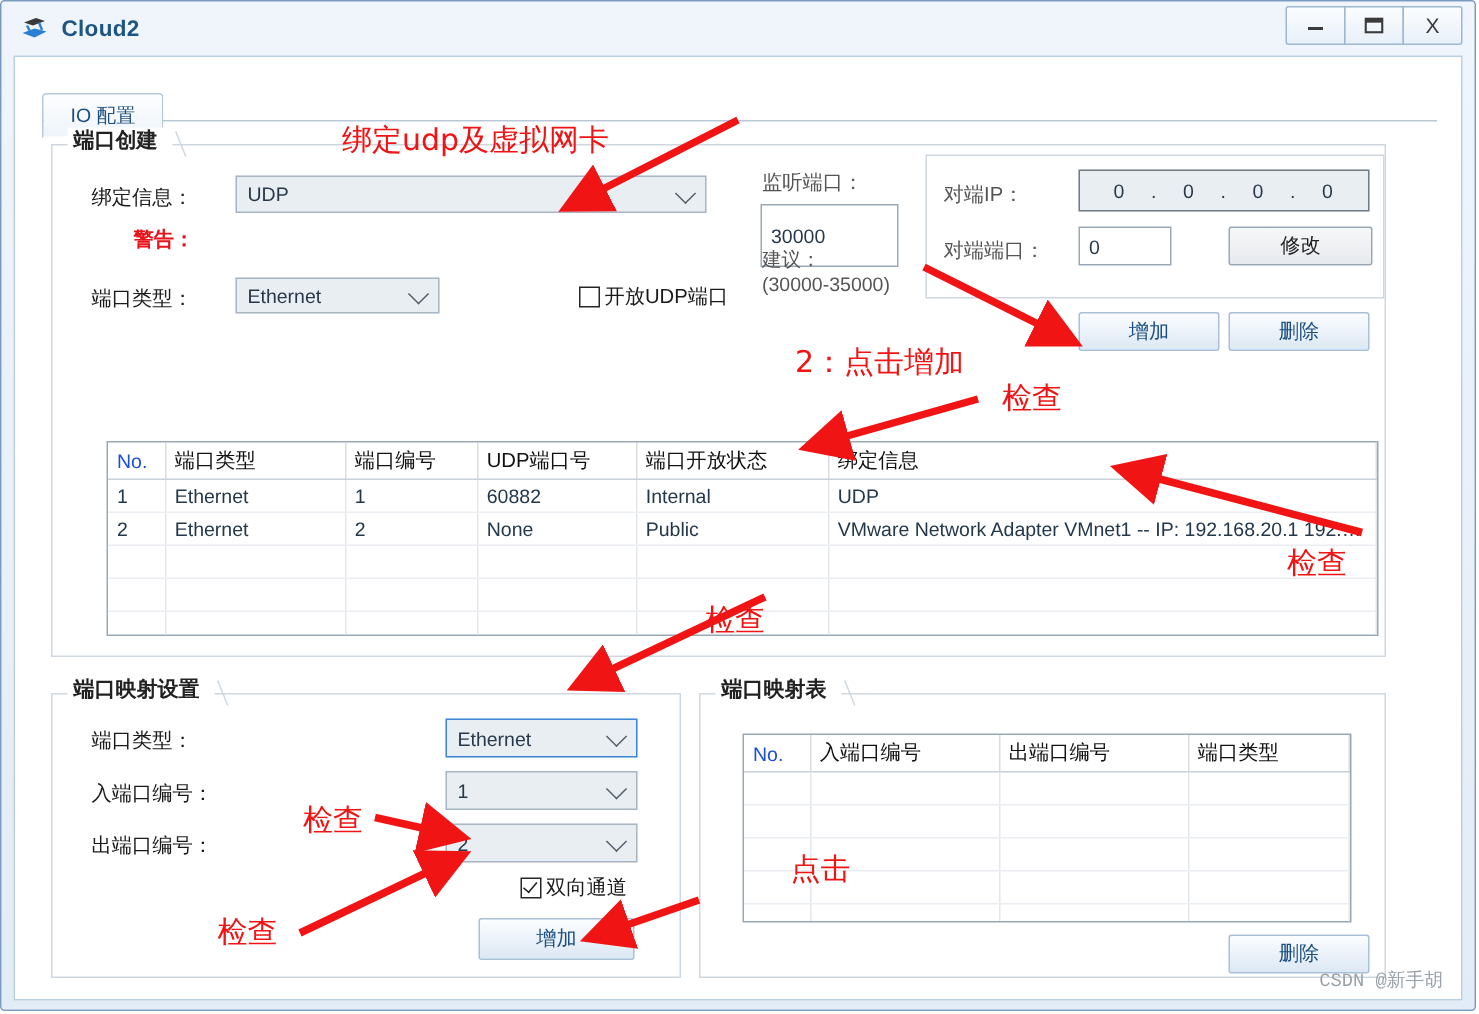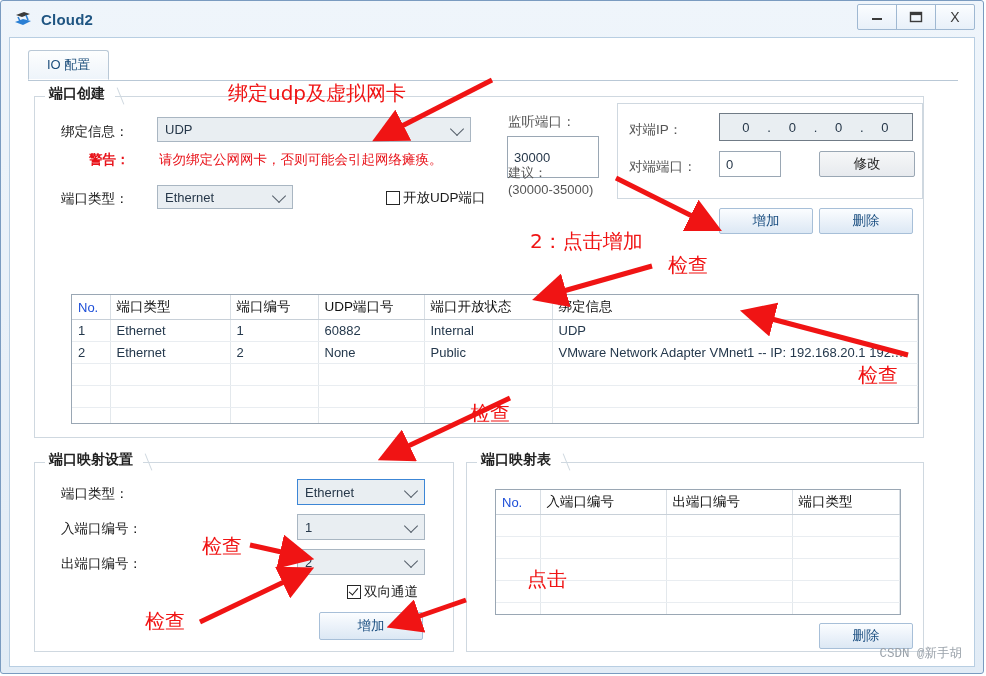--- a/index.html
+++ b/index.html
@@ -90,21 +90,21 @@
   .tabstrip {
     position: absolute;
     left: 18px;
     top: 12px;
     width: 930px;
     height: 30px;
     border-bottom: 1px solid #b9c8d6;
   }
   .tab {
     position: absolute;
-    left: 0; top: 0;
+    left: 0; top: 12px;
     height: 30px;
     padding: 0 18px;
     display: flex;
     align-items: center;
     font-size: 13px;
     color: #1d4f7c;
     background: linear-gradient(to bottom,#fdfefe 0%, #eef4fa 100%);
     border: 1px solid #b9c8d6;
     border-bottom: 1px solid #ffffff;
     border-radius: 3px 3px 0 0;
@@ -374,21 +374,20 @@
           <span>端口创建</span><span class="slash"></span>
         </div>
 
         <div class="lbl" style="left:26px; top:26px;">绑定信息：</div>
         <div class="combo" style="left:122px; top:20px; width:314px; height:25px;">
           <span>UDP</span>
           <span class="chev"></span>
         </div>
 
         <div class="warn-label" style="left:54px; top:54px;">警告：</div>
-        <div class="warn-text" style="left:124px; top:54px;">请勿绑定公网网卡，否则可能会引起网络瘫痪。</div>
 
         <div class="lbl" style="left:26px; top:93px;">端口类型：</div>
         <div class="combo" style="left:122px; top:88px; width:136px; height:24px;">
           <span>Ethernet</span>
           <span class="chev"></span>
         </div>
 
         <div class="checkwrap" style="left:304px; top:92px;">
           <span class="checkbox"></span>
           <span>开放UDP端口</span>

